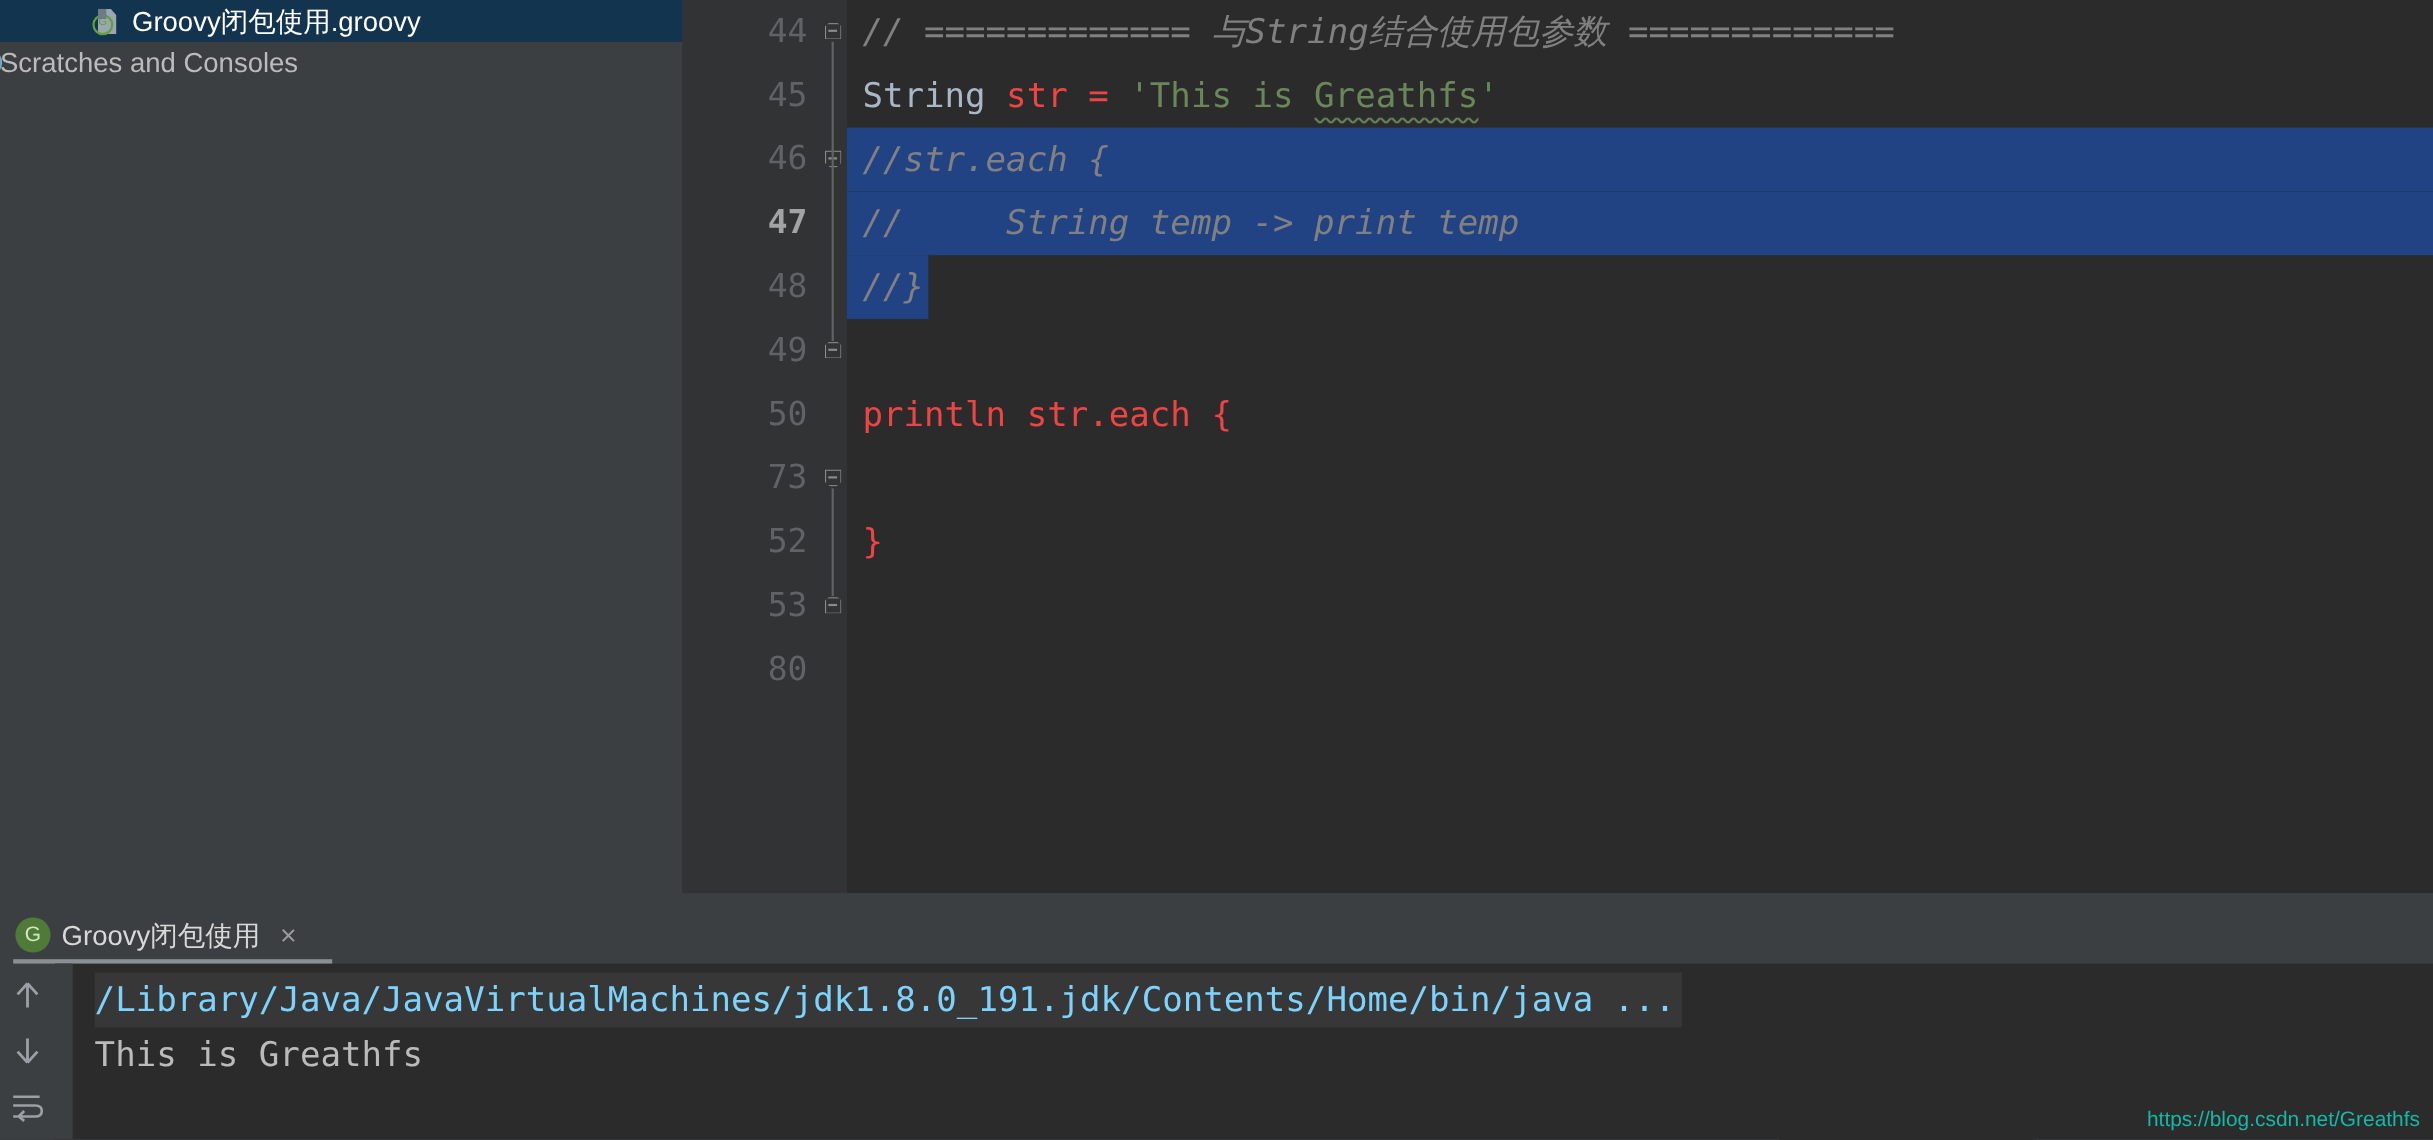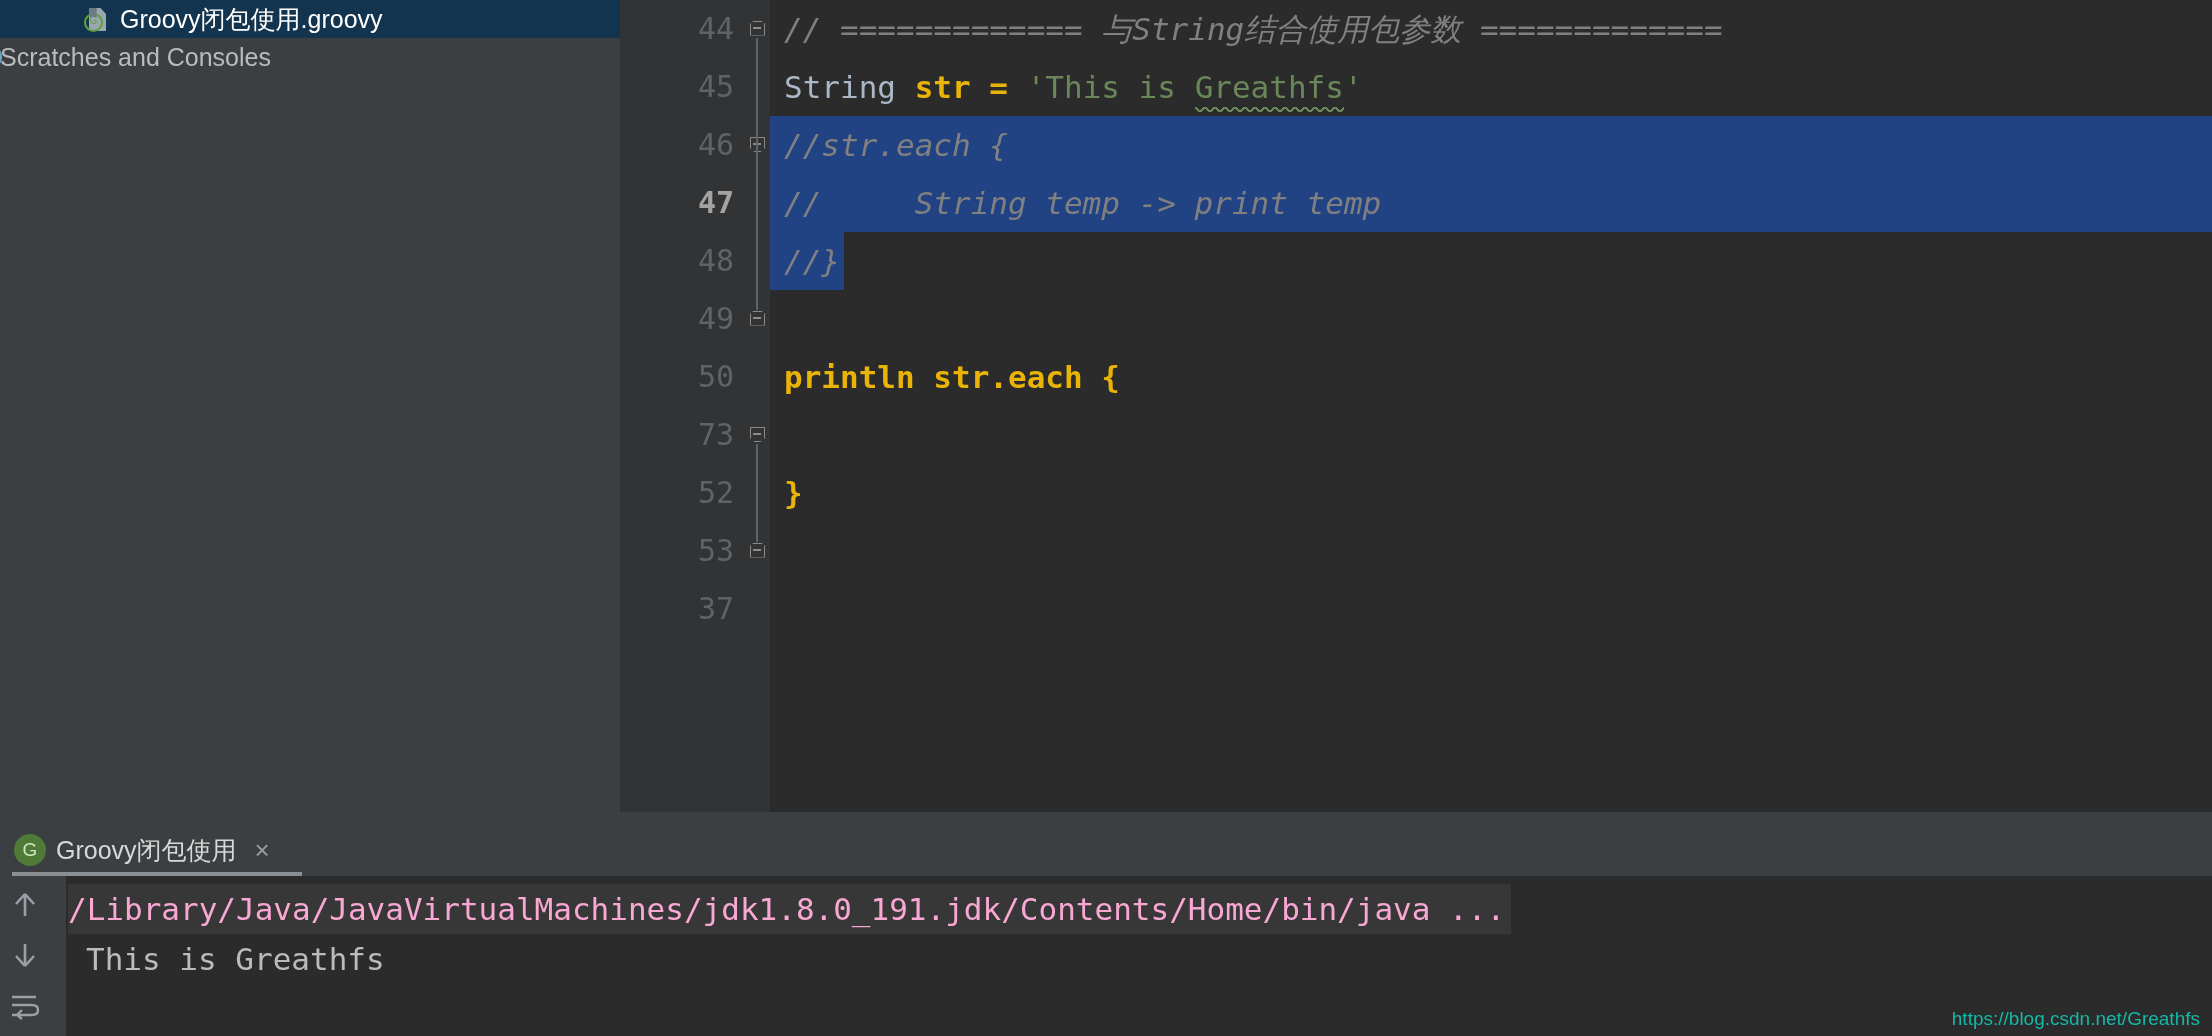--- a/index.html
+++ b/index.html
@@ -200,21 +200,21 @@
     line-height: 58px;
     font-family: "DejaVu Sans Mono", monospace;
     font-size: 31px;
     white-space: pre;
     color: #a9b7c6;
     padding-left: 14px;
   }
   .cmt { color: #808080; font-style: italic; }
   .typ { color: #a9b7c6; }
   .str { color: #6a8759; }
-  .plain { color: #eab308; font-weight: bold; }
+  .plain { color: #ef4444; }
   .sel { background: #214283; }
   .sel-line {
     position: absolute;
     left: 0; top: 0; bottom: 0;
     background: #214283;
     z-index: 0;
   }
   .code-line > span { position: relative; z-index: 1; }
   .squiggle {
     position: relative;
@@ -318,24 +318,24 @@
     position: relative;
     font-family: "DejaVu Sans Mono", monospace;
     font-size: 31px;
     white-space: pre;
     color: #bbbbbb;
     padding-left: 18px;
     height: 50px;
     line-height: 50px;
   }
   .console-line.cmdline {
-    color: #f9a8d4;
+    color: #7dd3fc;
     background: #373737;
     display: inline-block;
-    margin-left: 0;
+    margin-left: 18px;
     padding-left: 0;
     padding-right: 6px;
   }
   .console-wrap-1 { position: absolute; left: 18px; top: 8px; }
   .console-wrap-2 { position: absolute; left: 36px; top: 58px; }
   .watermark {
     position: absolute;
     right: 12px;
     bottom: 6px;
     color: #14b8a6;
@@ -372,21 +372,21 @@
           <div class="gline">44</div>
           <div class="gline">45</div>
           <div class="gline">46</div>
           <div class="gline current">47</div>
           <div class="gline">48</div>
           <div class="gline">49</div>
           <div class="gline">50</div>
           <div class="gline">73</div>
           <div class="gline">52</div>
           <div class="gline">53</div>
-          <div class="gline">37</div>
+          <div class="gline">80</div>
         </div>
       <div class="fold-col" id="fold-col">
           <div class="fold-marker up" style="top: 20.5px;">
             <div class="shape"></div>
           </div>
           <div class="fold-marker down" style="top: 136.5px;">
             <div class="shape"></div>
           </div>
           <div class="fold-marker up" style="top: 310.5px;">
             <div class="shape"></div>

